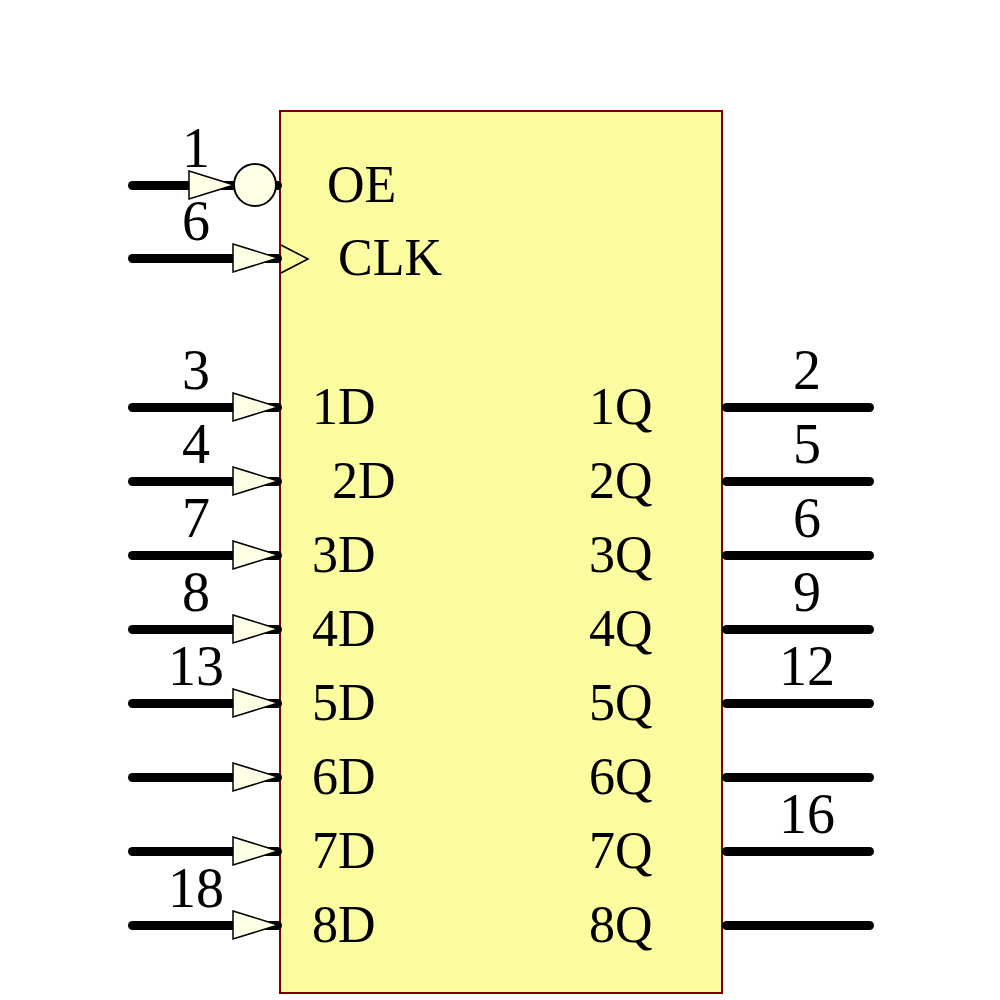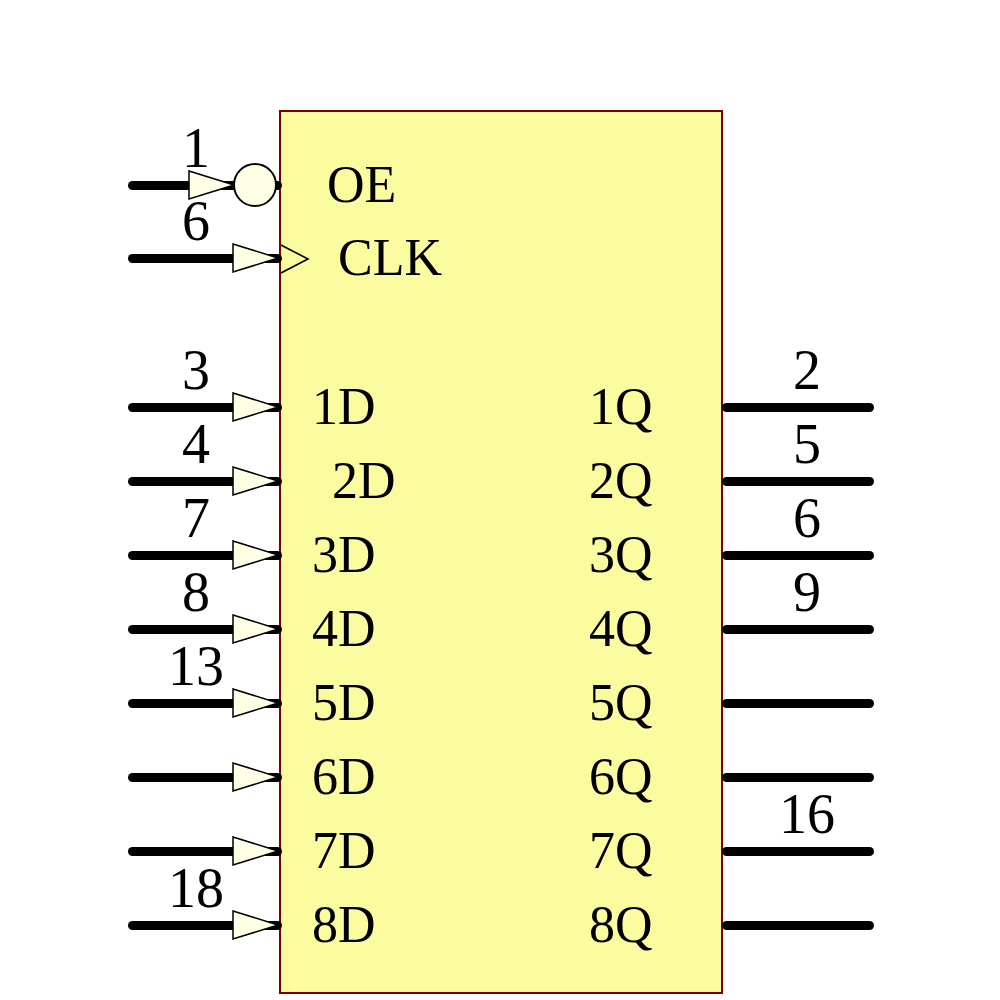--- a/index.html
+++ b/index.html
@@ -163,20 +163,21 @@
   <div class="lbl" style="left:589px;top:453px">2Q</div>
 
   <div class="num out" style="top:490px">6</div>
   <div class="hline out" style="top:550.5px"></div>
   <div class="lbl" style="left:589px;top:527px">3Q</div>
 
   <div class="num out" style="top:564px">9</div>
   <div class="hline out" style="top:624.5px"></div>
   <div class="lbl" style="left:589px;top:601px">4Q</div>
 
+  <div class="num out" style="top:638px">12</div>
   <div class="hline out" style="top:698.5px"></div>
   <div class="lbl" style="left:589px;top:675px">5Q</div>
 
   <div class="hline out" style="top:772.5px"></div>
   <div class="lbl" style="left:589px;top:749px">6Q</div>
 
   <div class="num out" style="top:786px">16</div>
   <div class="hline out" style="top:846.5px"></div>
   <div class="lbl" style="left:589px;top:823px">7Q</div>
 

